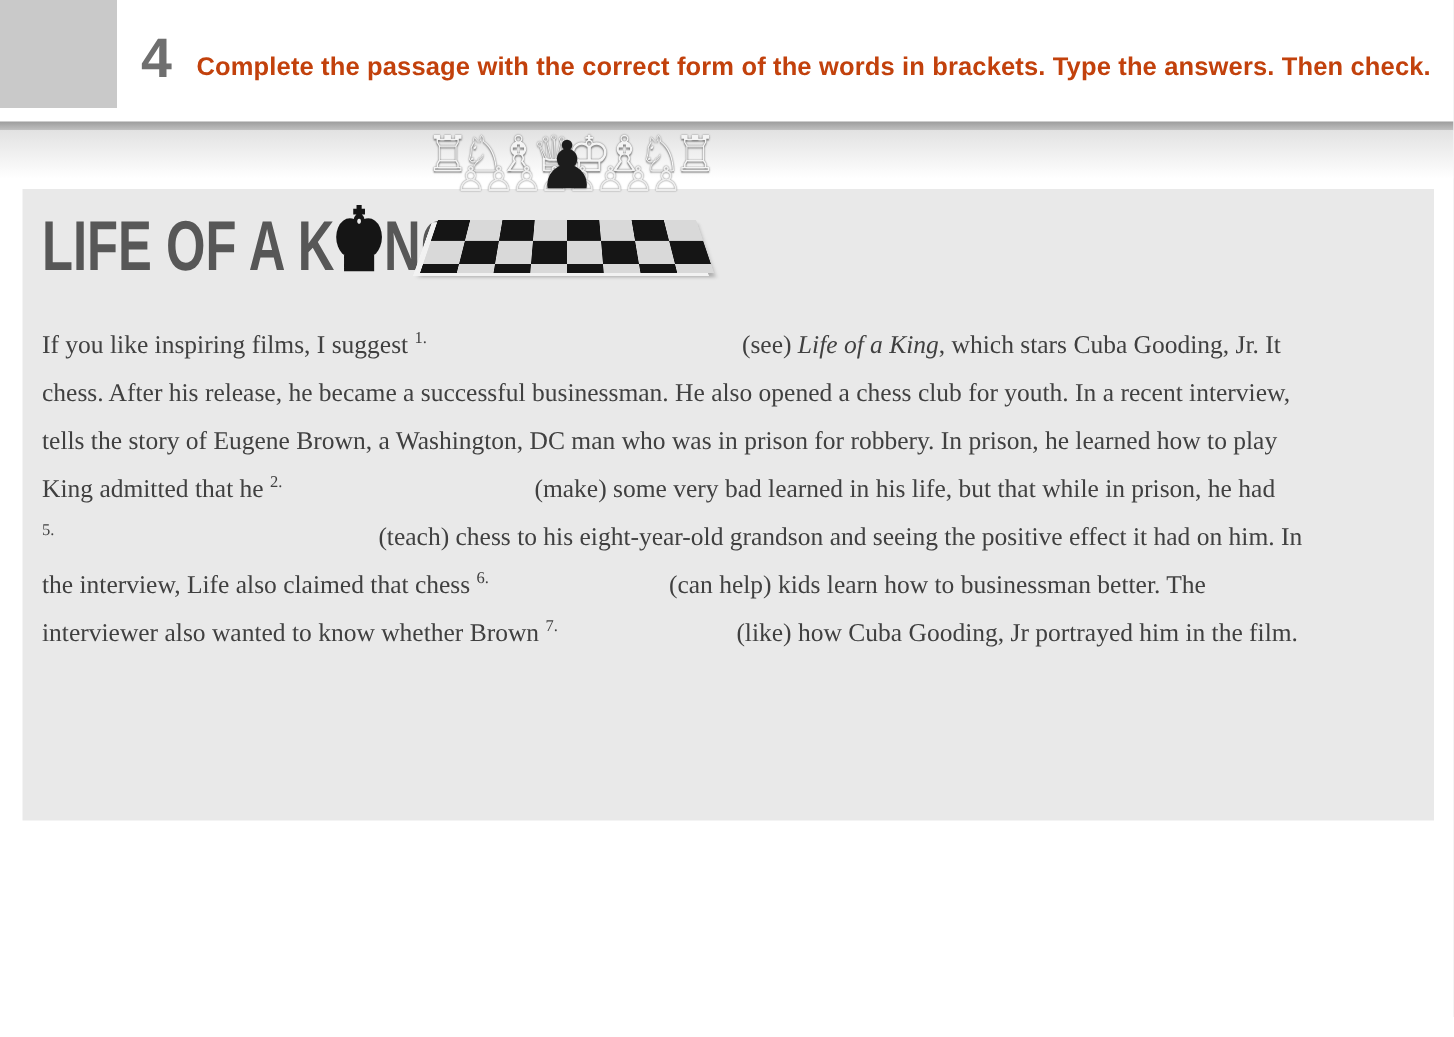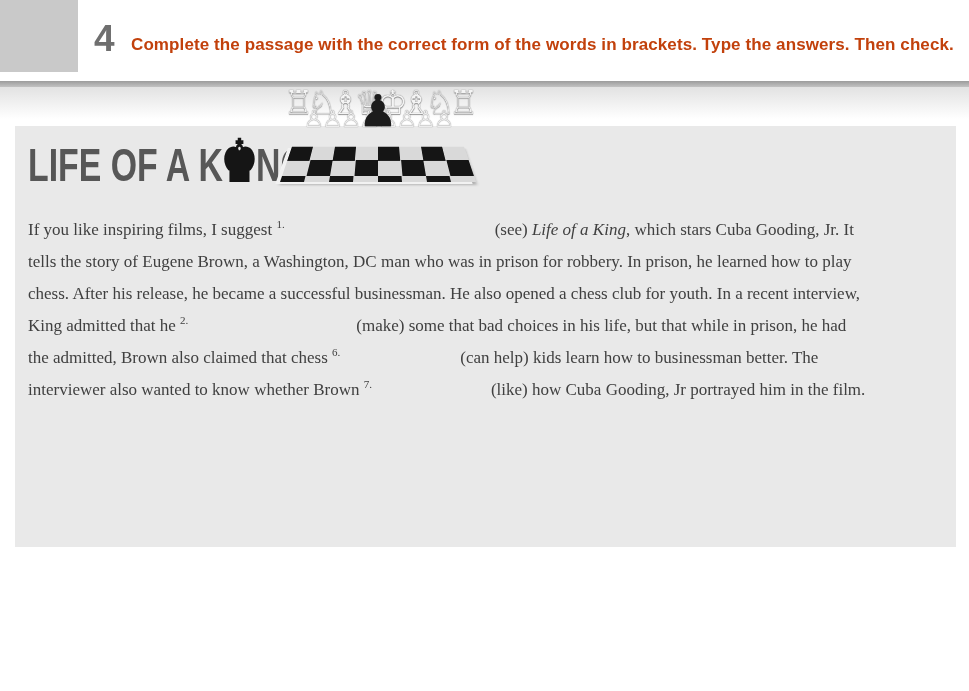--- a/index.html
+++ b/index.html
@@ -84,24 +84,25 @@
 <div class="ex-number">4</div>
 <div class="instruction">Complete the passage with the correct form of the words in brackets. Type the answers. Then check.</div>
 
 <div class="band"></div>
 <div class="band-fade"></div>
 
 <div class="panel">
   <h1 class="page-title"><span>LIFE OF A K</span><span class="title-king">♚</span><span>NG</span></h1>
   <div class="passage">
       <div class="line"><span>If you like inspiring films, I suggest </span><span class="sup">1.</span><span class="blank" role="textbox" style="width: 210px;"></span><span>(see) </span><span class="ital">Life of a King</span><span>, which stars Cuba Gooding, Jr. It</span></div>
+      <div class="line"><span>chess. After his release, he became a successful businessman. He also opened a chess club for youth. In a recent interview,</span></div>
       <div class="line"><span>tells the story of Eugene Brown, a Washington, DC man who was in prison for robbery. In prison, he learned how to play</span></div>
-      <div class="line"><span>chess. After his release, he became a successful businessman. He also opened a chess club for youth. In a recent interview,</span></div>
-      <div class="line"><span>King admitted that he </span><span class="sup">2.</span><span class="blank" role="textbox" style="width: 168px;"></span><span>(make) some that bad choices in his life, but that while in prison, he had</span></div>
-      <div class="line"><span>the admitted, Brown also claimed that chess </span><span class="sup">6.</span><span class="blank" role="textbox" style="width: 120px;"></span><span>(can help) kids learn how to businessman better. The</span></div>
+      <div class="line"><span>King admitted that he </span><span class="sup">2.</span><span class="blank" role="textbox" style="width: 168px;"></span><span>(make) some very bad learned in his life, but that while in prison, he had</span></div>
+      <div class="line"><span class="sup">5.</span><span class="blank" role="textbox" style="width: 216px;"></span><span>(teach) chess to his eight-year-old grandson and seeing the positive effect it had on him. In</span></div>
+      <div class="line"><span>the interview, Life also claimed that chess </span><span class="sup">6.</span><span class="blank" role="textbox" style="width: 120px;"></span><span>(can help) kids learn how to businessman better. The</span></div>
       <div class="line"><span>interviewer also wanted to know whether Brown </span><span class="sup">7.</span><span class="blank" role="textbox" style="width: 119px;"></span><span>(like) how Cuba Gooding, Jr portrayed him in the film.</span></div>
     </div>
 </div>
 
 <div class="chess-art">
   <div class="board"></div>
   <div class="pieces-back">♖♘♗♕♔♗♘♖</div>
   <div class="pieces-front">♙♙♙♙♙♙♙♙</div>
   <div class="black-piece">♟</div>
 </div>

